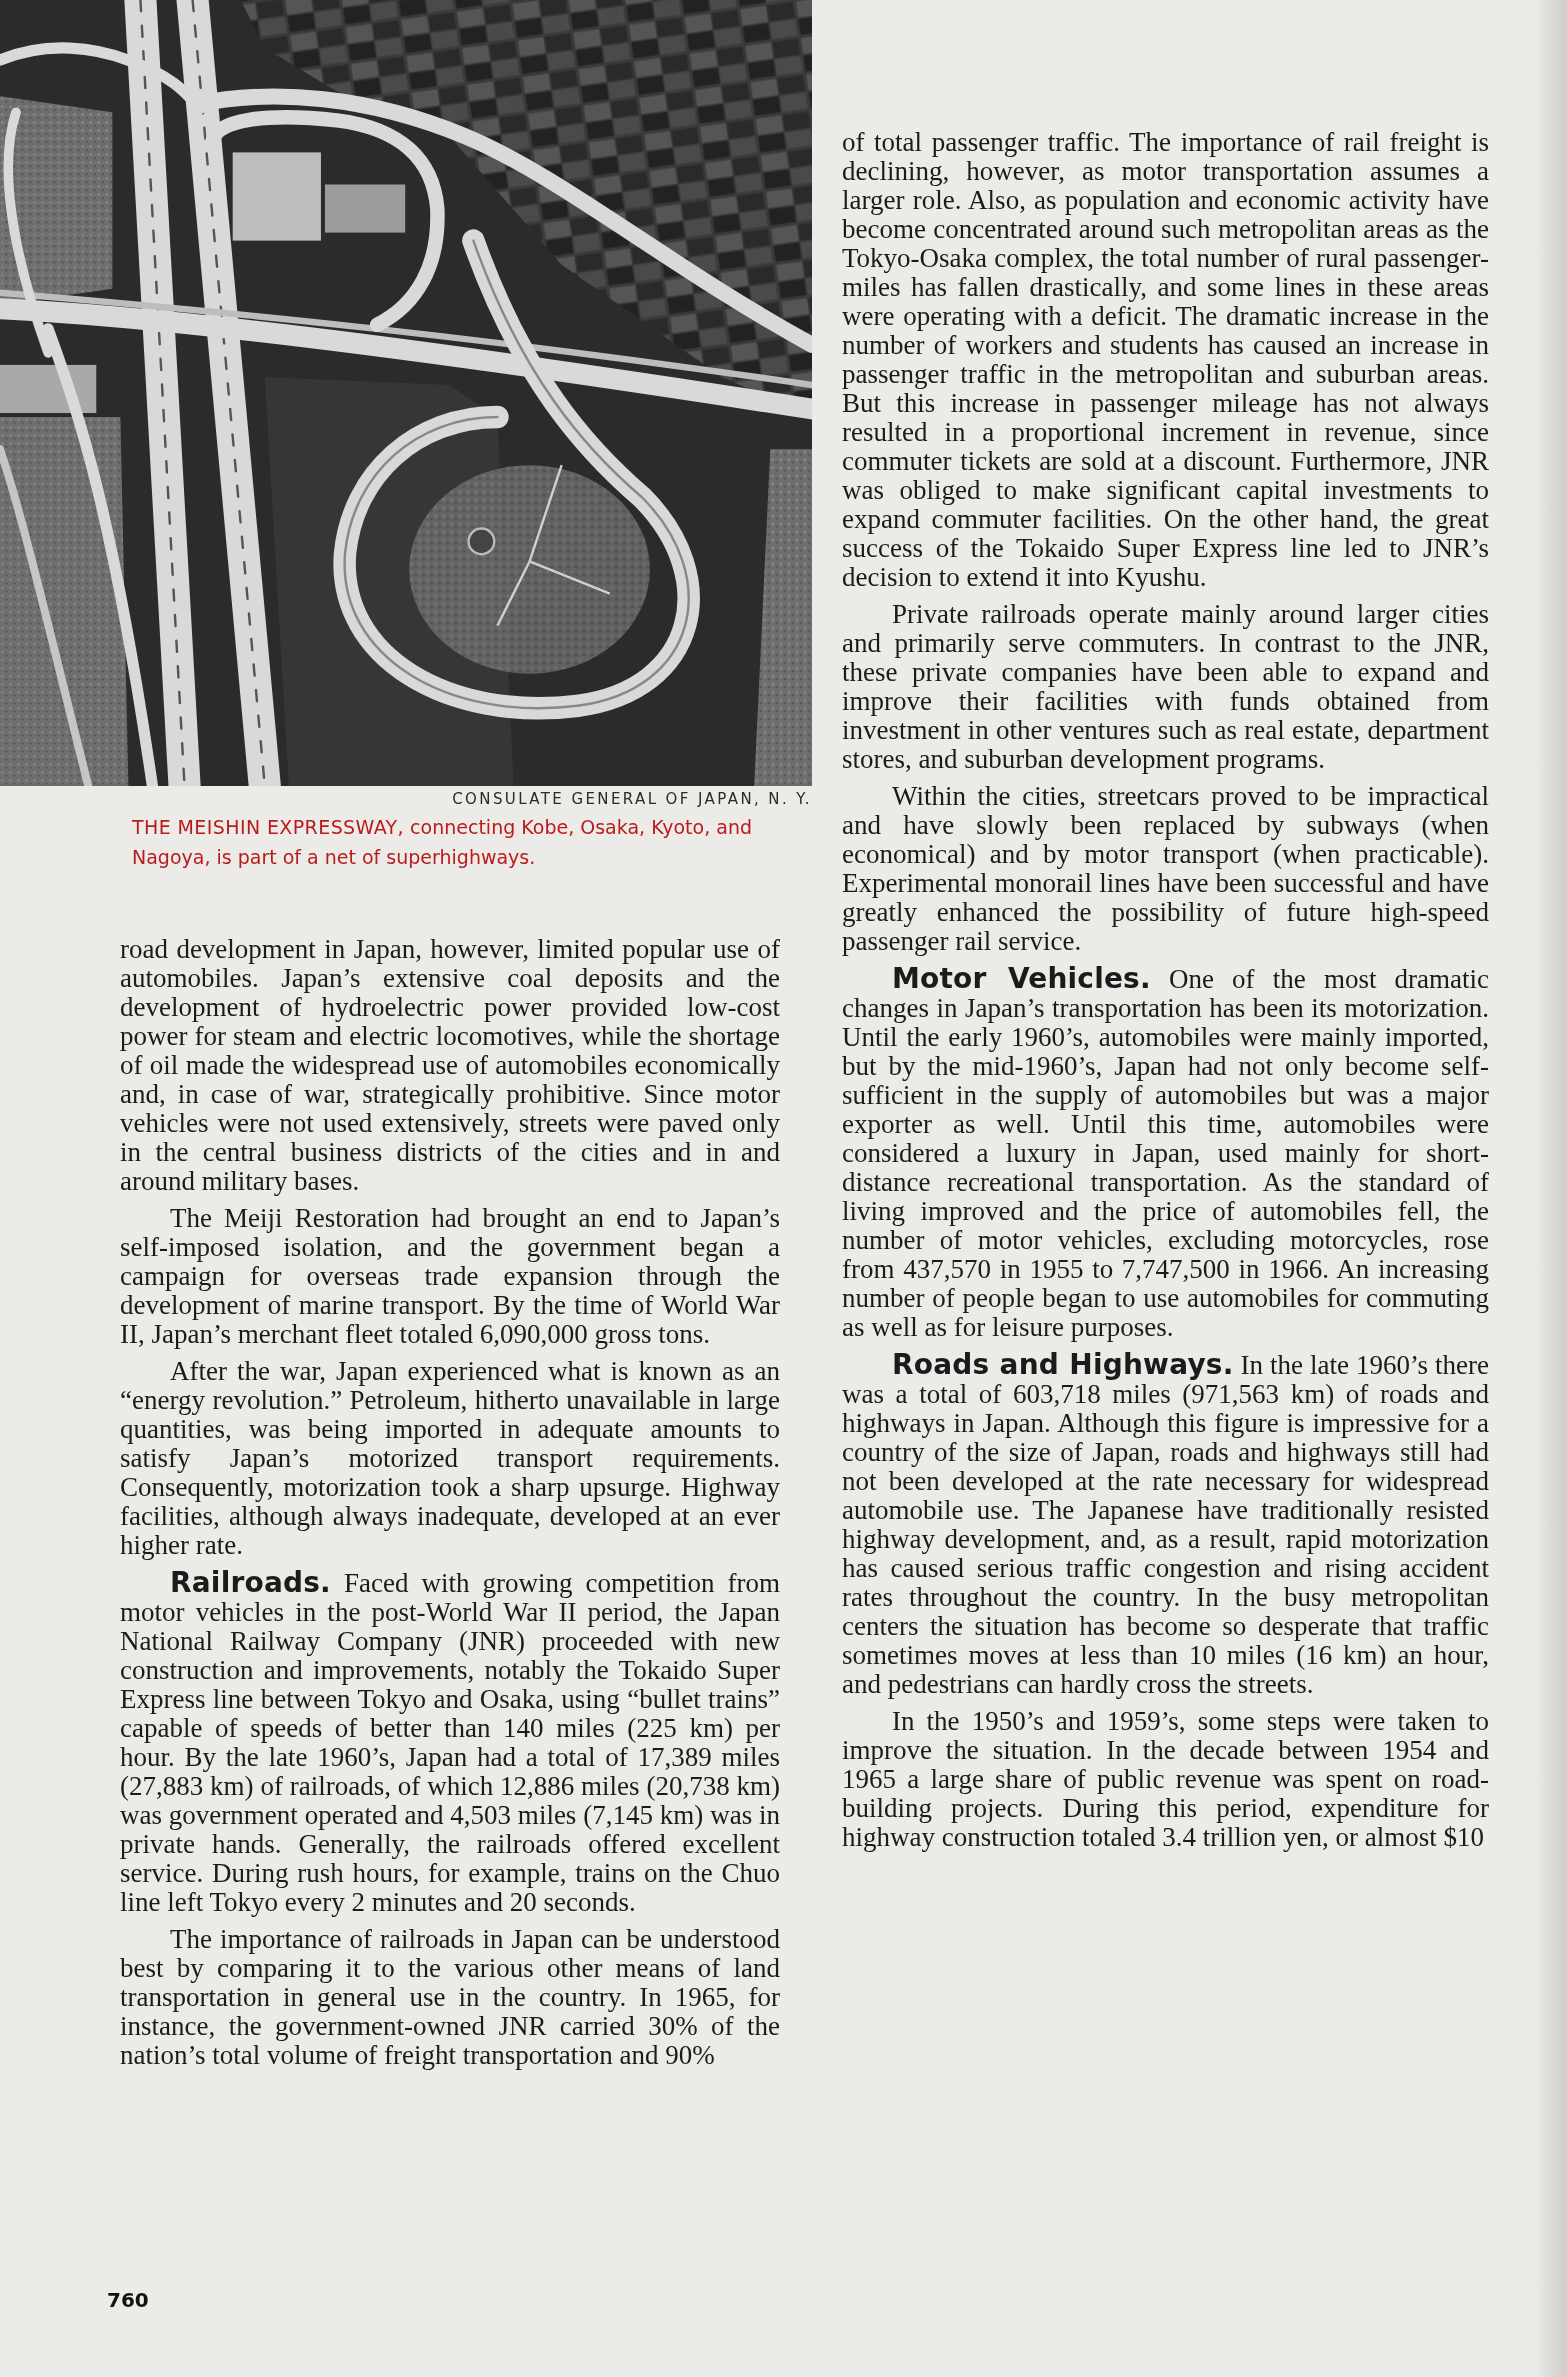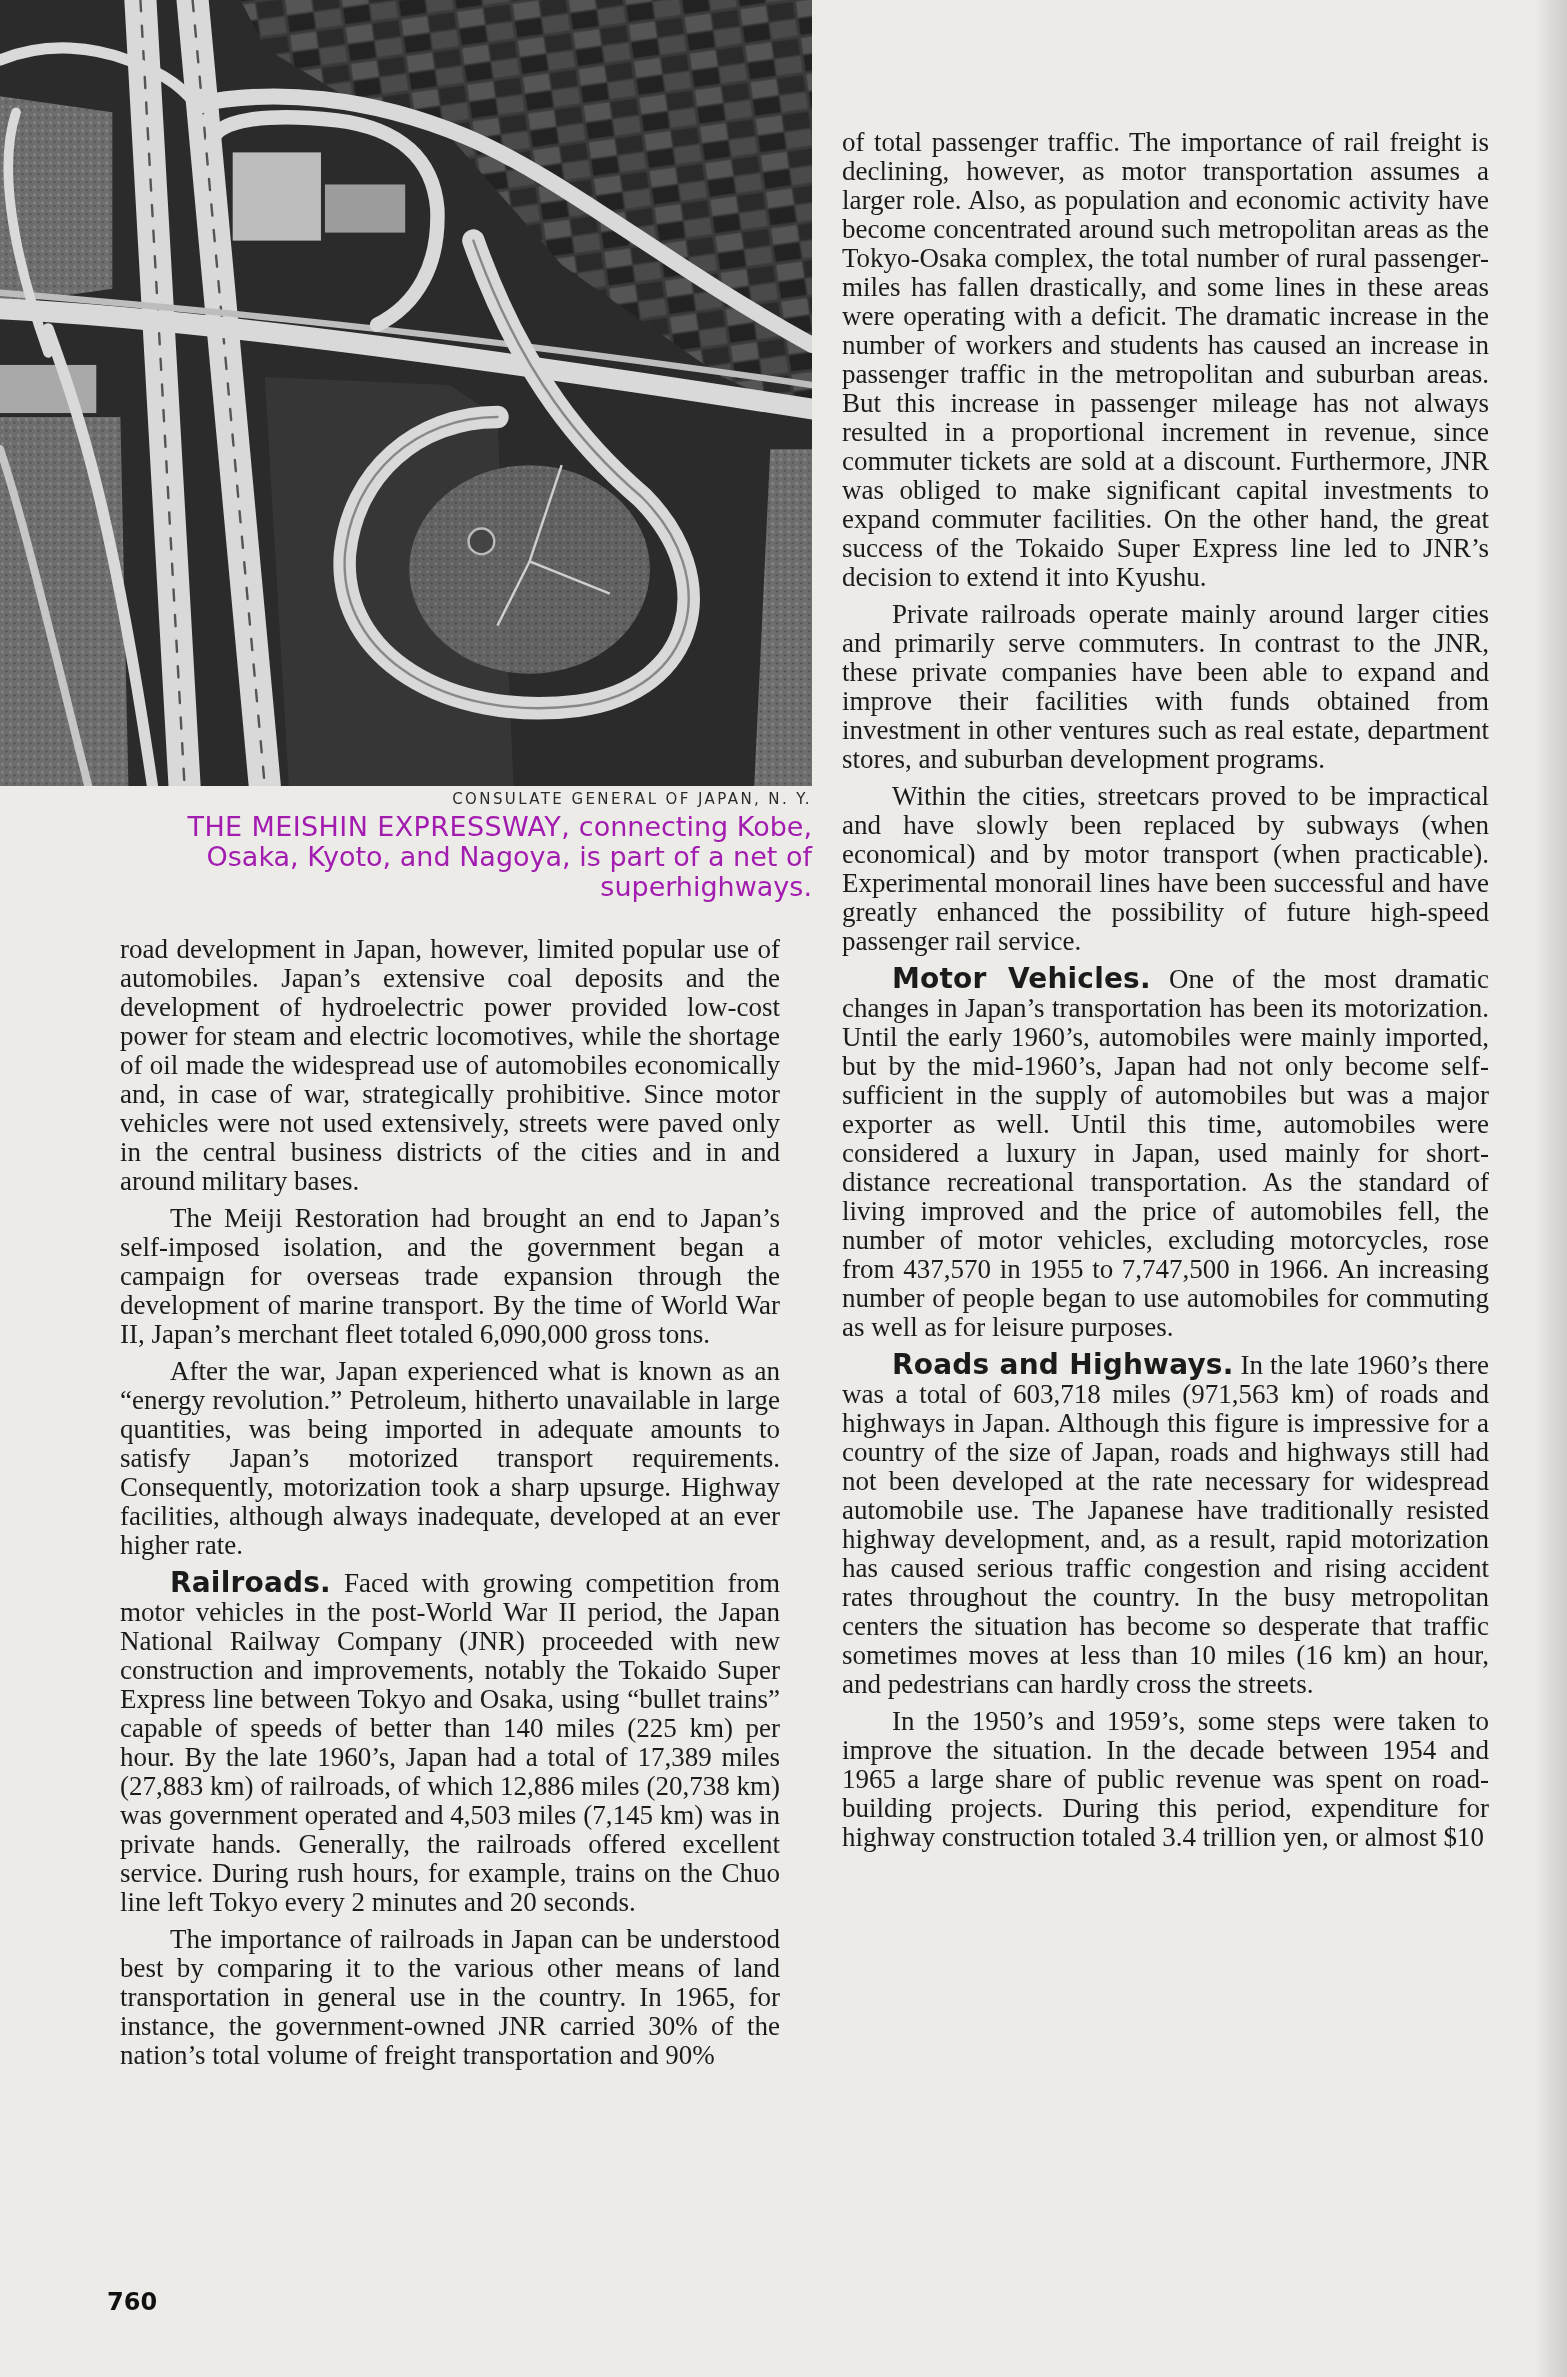--- a/index.html
+++ b/index.html
@@ -22,41 +22,41 @@
     .photo svg { width: 100%; height: 100%; display: block; }
     .credit {
       position: absolute; left: 433px; top: 790px; width: 379px;
       text-align: right;
       font-family: "DejaVu Sans", "Liberation Sans", sans-serif;
       font-size: 15px; letter-spacing: 2.4px; color: #2a2a2a;
     }
     .caption {
       position: absolute; left: 132px; top: 812px; width: 680px;
       font-family: "DejaVu Sans", "Liberation Sans", sans-serif;
-      font-size: 27px; line-height: 30px; text-align: right; color: #a21caf;
+      font-size: 19px; line-height: 30px; text-align: left; color: #b91c1c;
     }
     .caption .cap-lead { font-weight: normal; letter-spacing: 0.4px; }
     
     .col {
       position: absolute;
       font-size: 27px; line-height: 29px;
       text-align: justify; hyphens: manual;
     }
     .col p { margin: 8px; text-indent: 0; }
     .col p.indent { text-indent: 50px; }
     .col-left { left: 112px; top: 927px; width: 676px; }
     .col-right { left: 834px; top: 120px; width: 663px; }
     .runin {
       font-family: "DejaVu Sans", "Liberation Sans", sans-serif;
       font-weight: bold; font-size: 28px; letter-spacing: 0.2px;
     }
     .page-number {
       position: absolute; left: 107px; top: 2288px;
       font-family: "DejaVu Sans", "Liberation Sans", sans-serif;
-      font-weight: bold; font-size: 24px; color: #111;
+      font-weight: bold; font-size: 20px; color: #111;
     }
   </style>
 </head>
 <body>
 
 <div class="photo" role="img" aria-label="Aerial photograph of a cloverleaf highway interchange">
   <svg viewBox="0 0 1012 980" preserveAspectRatio="none">
     <defs>
       <pattern id="fields" width="70" height="46" patternUnits="userSpaceOnUse" patternTransform="rotate(-8)">
         <rect width="70" height="46" fill="#3a3a3a"></rect>

